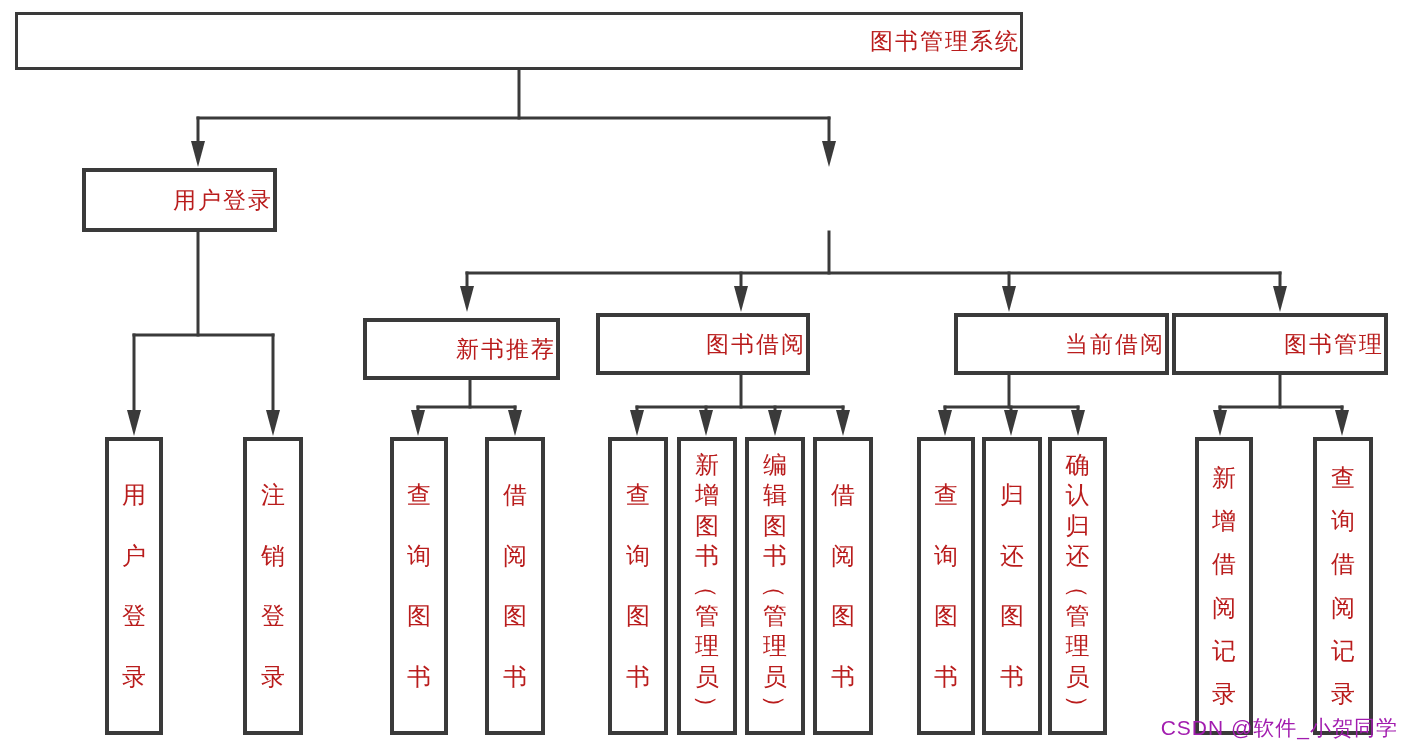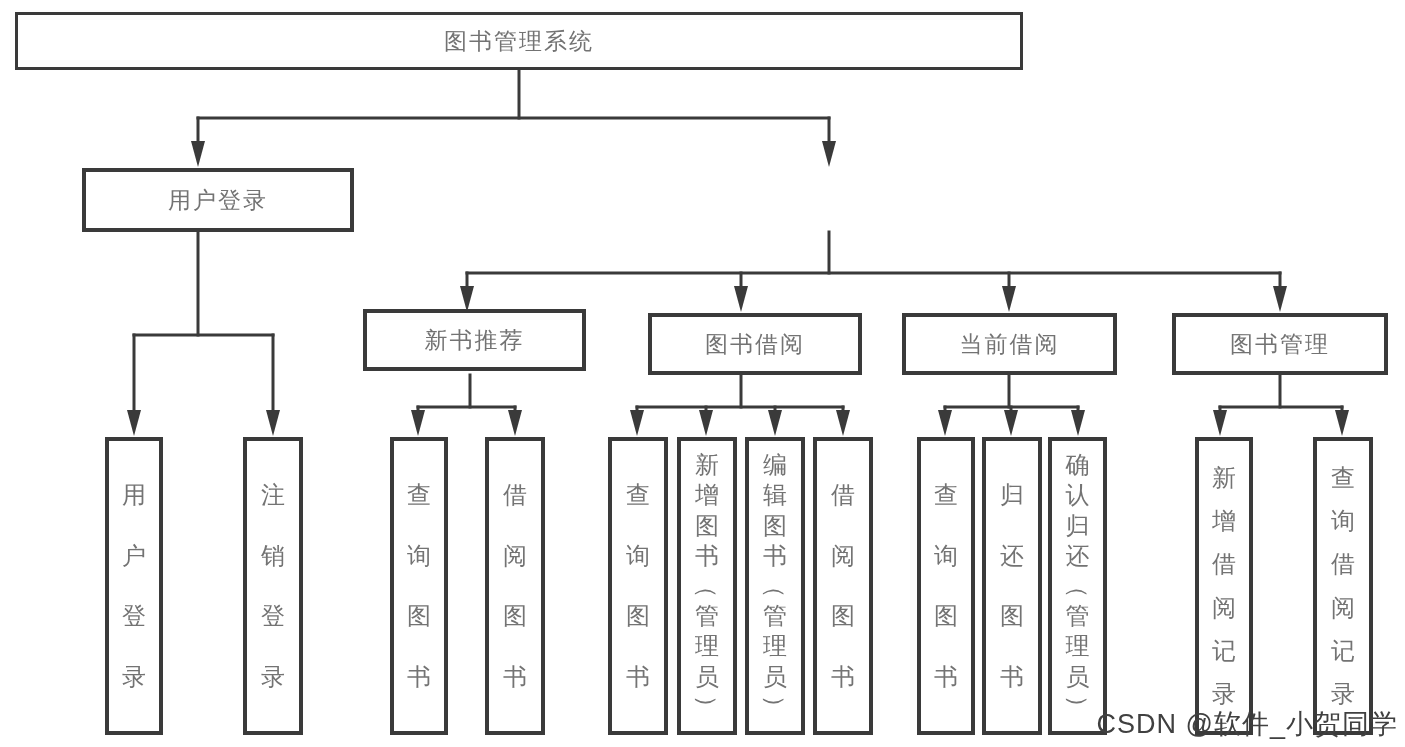--- a/index.html
+++ b/index.html
@@ -3,35 +3,35 @@
 <meta charset="utf-8">
 <style>
   html,body{margin:0;padding:0;background:#ffffff;}
   .canvas{
     position:relative;width:1405px;height:747px;background:#ffffff;
     font-family:"Liberation Sans","DejaVu Sans",sans-serif;overflow:hidden;
   }
   .wires{position:absolute;left:0;top:0;width:1405px;height:747px;z-index:1;}
   .box{
     position:absolute;z-index:2;background:#ffffff;border:4px solid #3a3a3a;
-    box-sizing:border-box;display:flex;align-items:center;justify-content:center;
-    color:#737373;
+    box-sizing:border-box;display:flex;align-items:center;justify-content:flex-end;
+    color:#b91c1c;
   }
   .box.root{border-width:3px;}
   .hlabel{font-size:23px;letter-spacing:2px;white-space:nowrap;}
   .leaf{top:437px;height:298px;}
   .vlabel{
     display:flex;flex-direction:column;align-items:center;justify-content:space-evenly;
     height:100%;width:100%;font-size:24px;line-height:1;padding:6px 0;box-sizing:border-box;
   }
   .vlabel span{display:block;height:24px;width:24px;text-align:center;}
   .vlabel span.rot{transform:rotate(90deg);}
   .watermark{
-    position:absolute;right:7px;bottom:5px;z-index:3;font-size:27px;
-    color:#404040;letter-spacing:1px;white-space:nowrap;
+    position:absolute;right:7px;bottom:5px;z-index:3;font-size:21px;
+    color:#a21caf;letter-spacing:1px;white-space:nowrap;
   }
   line,polyline{stroke:#3a3a3a;stroke-width:3;stroke-linecap:square;}
   polygon{fill:#3a3a3a;stroke:none;}
 </style>
 </head>
 <body>
 
 <div class="canvas">
 
   <svg class="wires" viewBox="0 0 1405 747">
@@ -93,31 +93,31 @@
     <line x1="1220" y1="407" x2="1220" y2="418"></line>
     <polygon points="1213,410 1227,410 1220,436"></polygon>
     <line x1="1342" y1="407" x2="1342" y2="418"></line>
     <polygon points="1335,410 1349,410 1342,436"></polygon>
   </svg>
 
   <div class="box root" style="left:15px;top:12px;width:1008px;height:58px">
     <span class="hlabel">图书管理系统</span>
   </div>
 
-  <div class="box" style="left:82px;top:168px;width:272px;height:64px">
+  <div class="box" style="left:82px;top:168px;width:195px;height:64px">
     <span class="hlabel">用户登录</span>
   </div>
 
-  <div class="box" style="left:363px;top:309px;width:223px;height:62px">
+  <div class="box" style="left:363px;top:318px;width:197px;height:62px">
     <span class="hlabel">新书推荐</span>
   </div>
-  <div class="box" style="left:648px;top:313px;width:214px;height:62px">
+  <div class="box" style="left:596px;top:313px;width:214px;height:62px">
     <span class="hlabel">图书借阅</span>
   </div>
-  <div class="box" style="left:902px;top:313px;width:215px;height:62px">
+  <div class="box" style="left:954px;top:313px;width:215px;height:62px">
     <span class="hlabel">当前借阅</span>
   </div>
   <div class="box" style="left:1172px;top:313px;width:216px;height:62px">
     <span class="hlabel">图书管理</span>
   </div>
 
   <div class="box leaf" style="left:105px;width:58px">
     <span class="vlabel">
         <span>用</span>
         <span>户</span>

